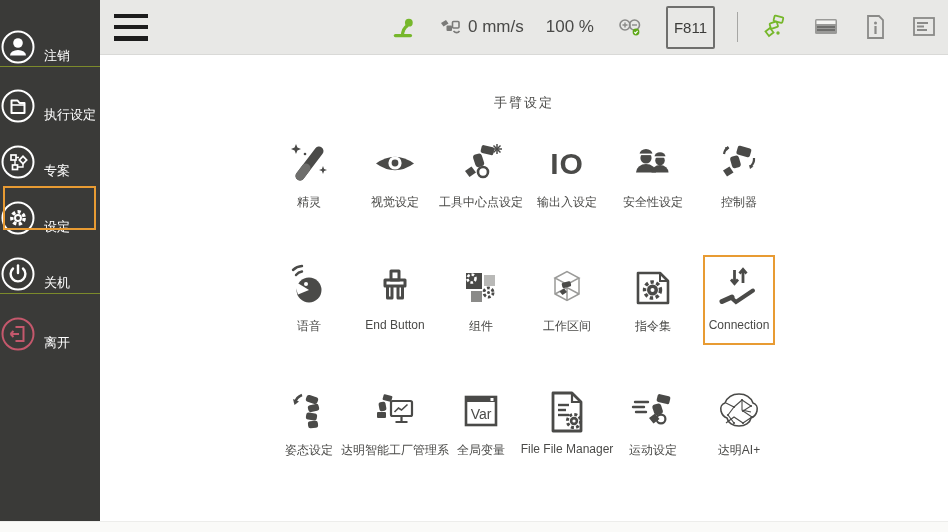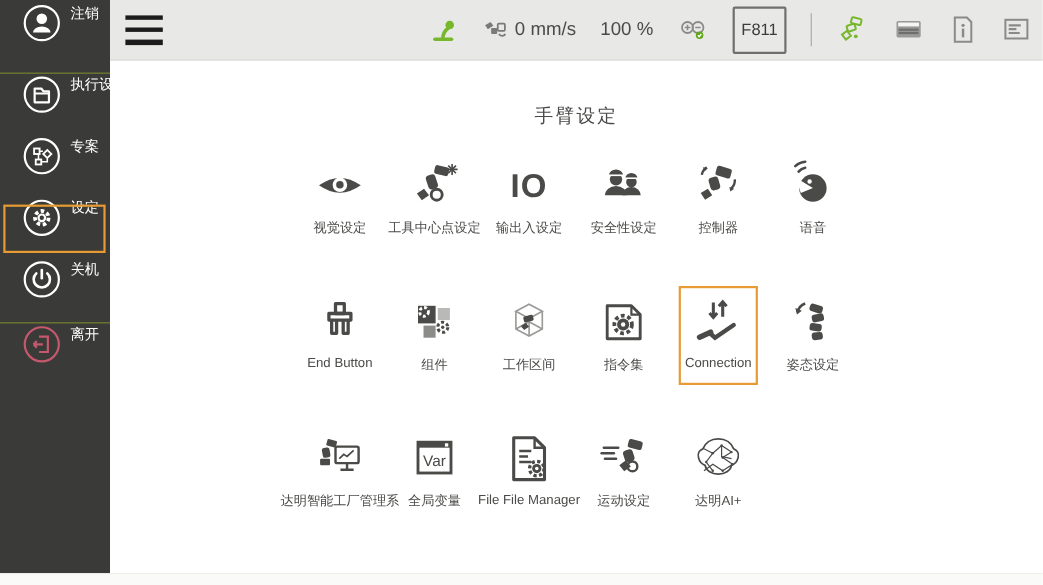--- a/index.html
+++ b/index.html
@@ -1,20 +1,20 @@
 <!DOCTYPE html>
 <html><head>
 <meta charset="utf-8">
 <style>
   html,body{margin:0;padding:0}
   #app{position:relative;width:948px;height:532px;background:#fff;font-family:"Liberation Sans",sans-serif;overflow:hidden}
 
   
   .sidebar{position:absolute;left:0;top:0;width:100px;height:522px;background:#3A3A38;z-index:3;display:flex;flex-direction:column;padding-top:3px;box-sizing:border-box}
-  .side-item{display:flex;align-items:flex-start;height:56px;padding-left:20px;position:relative;cursor:pointer;flex:none}
+  .side-item{display:flex;align-items:flex-end;height:56px;padding-left:0;position:relative;cursor:pointer;flex:none}
   .side-item.first{height:62px}
   .side-item.exit{height:57px}
   .side-divider{height:1px;background:#7C8A2B;margin:1px 0;flex:none}
   .side-icon svg{width:36px;height:36px;display:block}
   .side-label{color:#fff;font-size:13px;margin-left:8px;white-space:nowrap}
   .side-item.active::after{content:"";position:absolute;left:3px;right:4px;top:6px;bottom:6px;border:2px solid #E89B33;pointer-events:none}
 
   
   .topbar{position:absolute;left:100px;right:0;top:0;height:55px;background:#E8E8E6;border-bottom:1px solid #D9D9D7;display:flex;align-items:center;box-sizing:border-box}
   .hamburger{margin-left:14px;width:34px;height:27px;display:flex;flex-direction:column;justify-content:space-between;cursor:pointer}
@@ -22,21 +22,21 @@
   .statusbar{margin-left:auto;display:flex;align-items:center;gap:22px;margin-right:10px}
   .sb-text{font-size:17px;color:#4A4A48}
   .sb-group{display:flex;align-items:center;gap:4px}
   .frame-box{border:2px solid #6F6F6D;border-radius:2px;padding:11px 6px;font-size:15px;color:#3C3C3A;cursor:pointer}
   .vdiv{width:1px;height:30px;background:#A6A6A4}
   .tb-icon{display:flex;align-items:center;cursor:pointer}
   .tb-icon svg{display:block}
 
   
   .main{position:absolute;left:100px;top:56px;width:848px;height:466px;background:#fff}
-  .page-title{text-align:center;margin-top:38px;font-size:17px;color:#4A4A48;letter-spacing:2px}
+  .page-title{text-align:center;margin-top:38px;font-size:13px;color:#4A4A48;letter-spacing:2px}
   .grid{margin-top:24px;display:grid;grid-template-columns:repeat(6,86px);row-gap:46px;justify-content:center}
   .cell{position:relative;height:78px;display:flex;flex-direction:column;align-items:center;cursor:pointer}
   .gicon{height:56px;display:flex;align-items:center;justify-content:flex-end}
   .gicon svg{width:48px;height:48px;display:block}
   .glabel{font-size:12px;color:#4A4A48;white-space:nowrap;margin-top:2px}
   .cell.active::after{content:"";position:absolute;left:7px;right:7px;top:-5px;bottom:-7px;border:2px solid #E89B33;pointer-events:none}
 
   .bottom-strip{position:absolute;left:0;right:0;bottom:0;height:10px;background:#FAFAF8;border-top:1px solid #EDEDEB;z-index:4}
 </style>
 </head>
@@ -189,20 +189,32 @@
               <line x1="7" y1="16" x2="17" y2="16"></line>
             </g>
           </svg>
       </span>
     </div>
   </div>
 
   <div class="main">
     <div class="page-title">手臂设定</div>
     <div class="grid" id="grid">
+        <div class="cell">
+    <span class="gicon">
+            <svg viewBox="0 0 48 48">
+              <line x1="15" y1="36" x2="34" y2="11" stroke="#4A4A48" stroke-width="9" stroke-linecap="round"></line>
+              <line x1="15" y1="36" x2="21" y2="28" stroke="#6E6E6C" stroke-width="9" stroke-linecap="round"></line>
+              <path d="M11 4l1.4 3.6L16 9l-3.6 1.4L11 14l-1.4-3.6L6 9l3.6-1.4z" fill="#4A4A48"></path>
+              <path d="M38 26l1.1 2.9 2.9 1.1-2.9 1.1L38 34l-1.1-2.9L34 30l2.9-1.1z" fill="#4A4A48"></path>
+              <circle cx="20" cy="14" r="1.3" fill="#4A4A48"></circle>
+            </svg>
+          </span>
+    <span class="glabel">精灵</span>
+  </div>
         <div class="cell">
     <span class="gicon">
             <svg viewBox="0 0 48 48">
               <path d="M5 23.5q19-13.5 38 0q-19 13.5-38 0z" fill="#4A4A48"></path>
               <circle cx="24" cy="23" r="6.6" fill="#FFF"></circle>
               <circle cx="24" cy="23" r="3.4" fill="#4A4A48"></circle>
             </svg>
           </span>
     <span class="glabel">视觉设定</span>
   </div>

